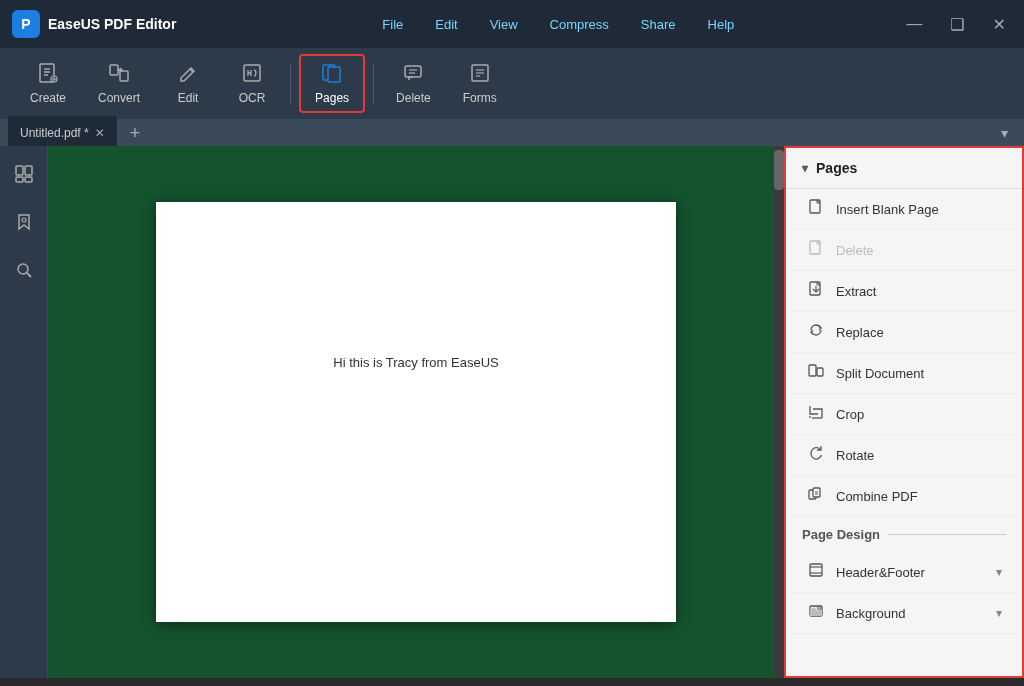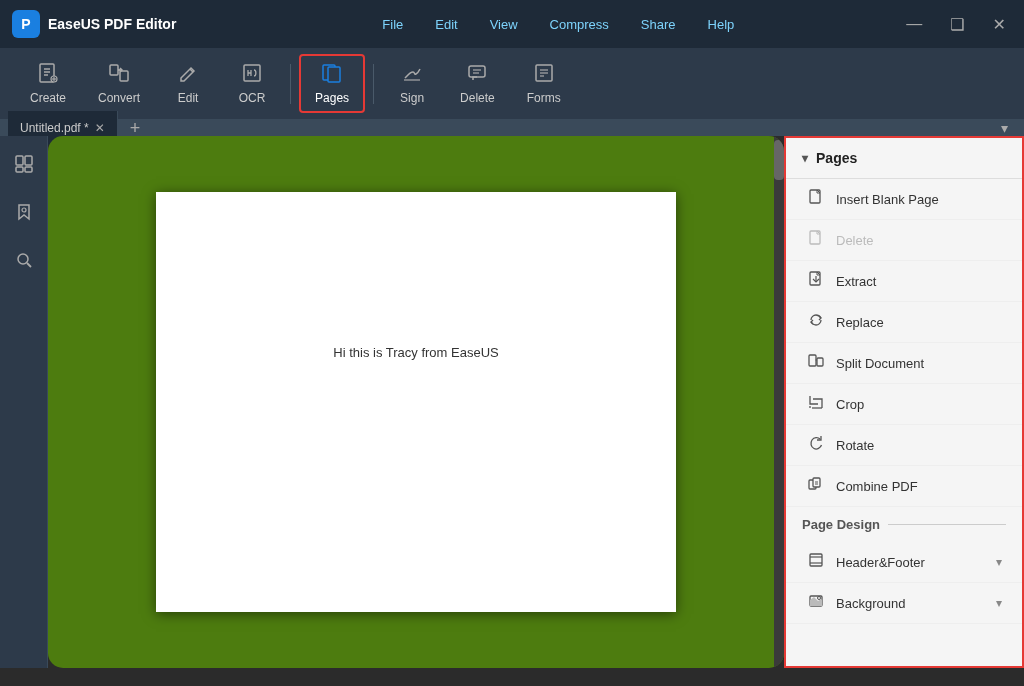--- a/index.html
+++ b/index.html
@@ -90,21 +90,21 @@
     .toolbar-sep {
       width: 1px;
       height: 40px;
       background: #4a5a6a;
       margin: 0 4px;
     }
 
     
     .tabbar {
       background: #3a4a5a;
-      height: 16px;
+      height: 26px;
       display: flex;
       align-items: center;
       padding: 0 8px;
       gap: 0;
     }
     .tab {
       display: flex;
       align-items: center;
       gap: 6px;
       padding: 0 12px;
@@ -157,26 +157,25 @@
       display: flex; align-items: center; justify-content: center;
       color: #aaa;
       font-size: 18px;
       cursor: pointer;
       border-radius: 4px;
     }
 
     
     .canvas-area {
       flex: 1;
-      background: #4d7c0f;
+      background: #14532d;
       display: flex;
       flex-direction: column;
       position: relative;
       overflow: hidden;
-      border-radius: 15px;
     }
     .canvas-scrollbar-right {
       position: absolute;
       right: 0; top: 0; bottom: 0;
       width: 10px;
       background: #3a3a3a;
     }
     .canvas-scrollbar-thumb {
       width: 10px;
       height: 40px;
@@ -370,29 +369,20 @@
         <rect x="2" y="3" width="12" height="15" rx="1" stroke="#1a7fe0" stroke-width="1.5"></rect>
         <rect x="7" y="5" width="12" height="15" rx="1" fill="#2d3a4a" stroke="#1a7fe0" stroke-width="1.5"></rect>
       </svg>
     </span>
     <span class="btn-label" style="color:#fff;">Pages</span>
   </div>
   <div class="toolbar-sep"></div>
   <div class="toolbar-btn">
     <span class="btn-icon">
       <svg width="22" height="22" viewBox="0 0 22 22" fill="none">
-        <path d="M4 16 C7 13 9 10 12 10 C14 10 13 13 15 12 C17 11 18 9 19 7" stroke="#aaa" stroke-width="1.5" fill="none"></path>
-        <line x1="3" y1="18" x2="19" y2="18" stroke="#aaa" stroke-width="1.2"></line>
-      </svg>
-    </span>
-    <span class="btn-label">Sign</span>
-  </div>
-  <div class="toolbar-btn">
-    <span class="btn-icon">
-      <svg width="22" height="22" viewBox="0 0 22 22" fill="none">
         <rect x="3" y="4" width="16" height="11" rx="2" stroke="#aaa" stroke-width="1.5"></rect>
         <path d="M7 18 L7 15 L11 15" stroke="#aaa" stroke-width="1.5" fill="none"></path>
         <line x1="7" y1="8" x2="15" y2="8" stroke="#aaa" stroke-width="1.2"></line>
         <line x1="7" y1="11" x2="13" y2="11" stroke="#aaa" stroke-width="1.2"></line>
       </svg>
     </span>
     <span class="btn-label">Delete</span>
   </div>
   <div class="toolbar-btn">
     <span class="btn-icon">

